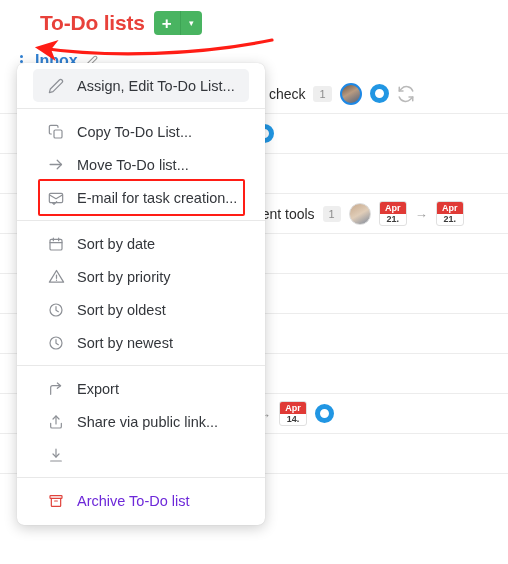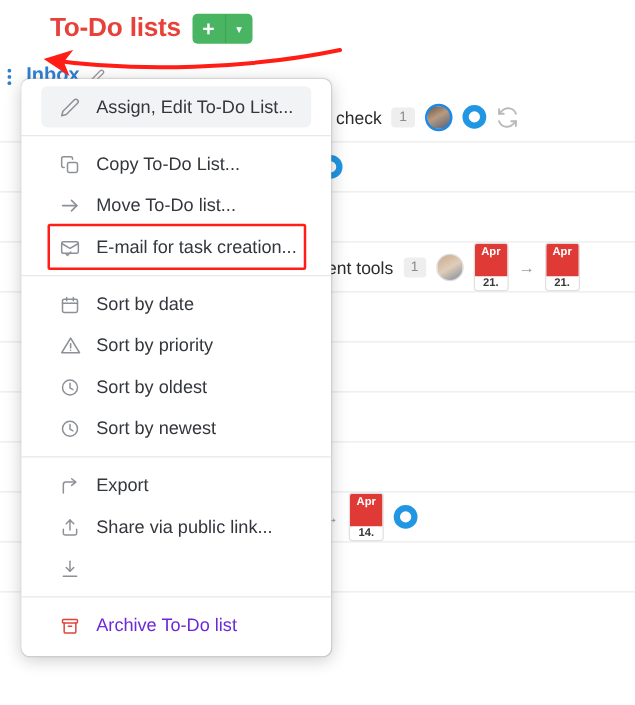--- a/index.html
+++ b/index.html
@@ -26,21 +26,21 @@
   .split-btn .seg {
     background: #49b461; border: none; color: #fff;
     display: flex; align-items: center; justify-content: center;
     font-size: 15px; line-height: 1;
   }
   .split-btn .seg.plus { width: 26px; border-radius: 4px 0 0 4px; font-size: 17px; font-weight: 600; }
   .split-btn .seg.caret { width: 22px; border-radius: 0 4px 4px 0; border-left: 1px solid #3da455; font-size: 9px; }
 
   .inbox-row {
     position: absolute; left: 0; top: 48px; width: 408px; height: 26px;
-    display: flex; align-items: center; 
+    display: flex; align-items: center; padding-left: 14px;
   }
   .kebab {
     width: 14px; height: 18px; display: flex; flex-direction: column;
     align-items: center; justify-content: center; gap: 2px; cursor: pointer;
   }
   .kebab i { width: 3px; height: 3px; border-radius: 50%; background: #2f7fd1; display: block; }
   .inbox-label {
     color: #2f7fd1; font-size: 16px; font-weight: 700; margin-left: 7px;
   }
   .pencil-sm { margin-left: 7px; display: flex; align-items: center; }
@@ -70,21 +70,21 @@
   .ring {
     width: 19px; height: 19px; border-radius: 50%;
     border: 5px solid #2196e3; background: transparent; flex: none;
   }
   .sync-icon { width: 18px; height: 18px; flex: none; }
   .datechip {
     width: 28px; border-radius: 3px; overflow: hidden; flex: none;
     border: 1px solid #e0e0e0; background: #fff; text-align: center;
     font-size: 9px; line-height: 1.15; font-weight: 700;
   }
-  .datechip .m { background: #e03a36; color: #fff; display: block; padding: 1px 0 15px; }
+  .datechip .m { background: #e03a36; color: #fff; display: block; padding: 1px 0 0; }
   .datechip .d { color: #3a3a3a; display: block; padding: 0 0 1px; }
   .arrow-sep { color: #9a9a9a; font-size: 13px; }
 
   
   .menu {
     position: absolute; left: 17px; top: 63px; width: 248px;
     background: #ffffff; border-radius: 7px;
     box-shadow: 0 3px 14px rgba(0,0,0,.20), 0 0 1px rgba(0,0,0,.18);
     padding: 6px 0 8px; z-index: 30;
   }

